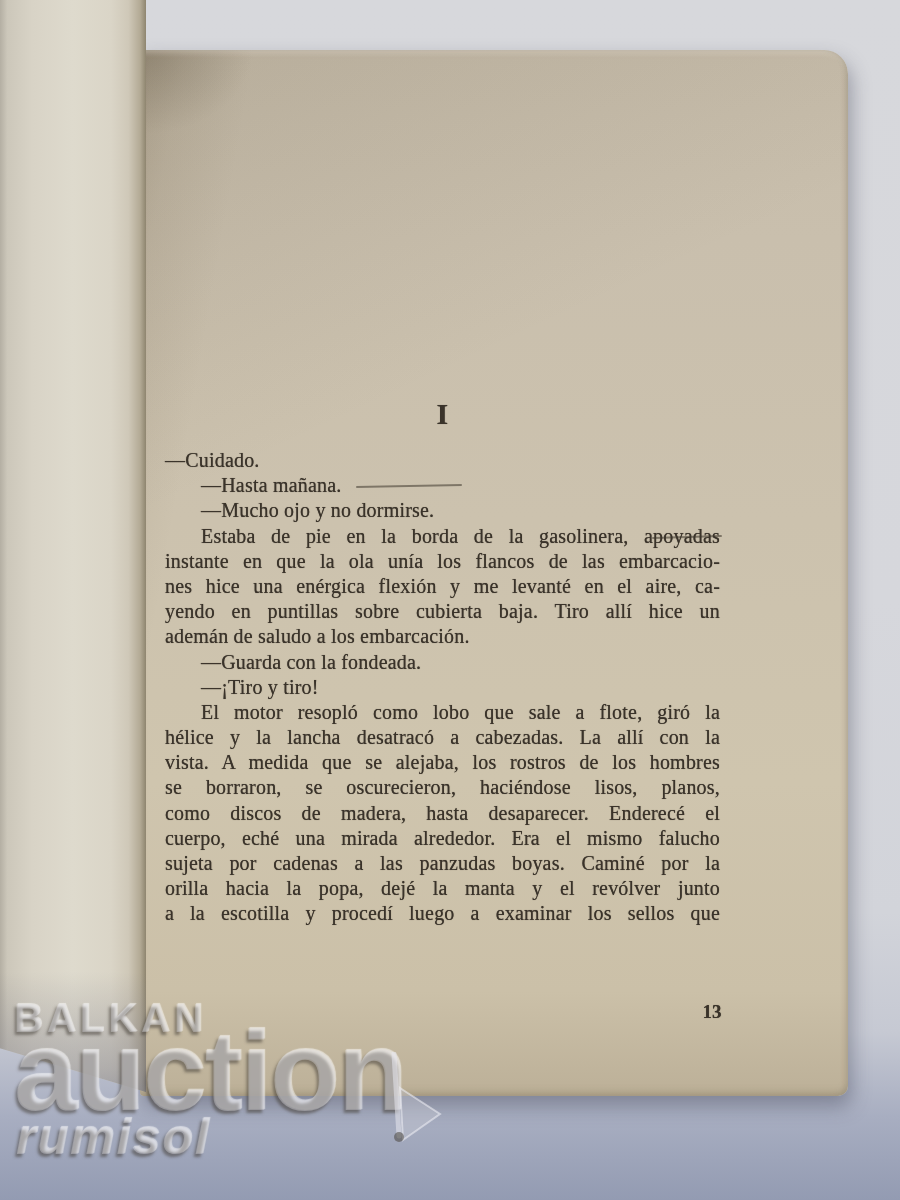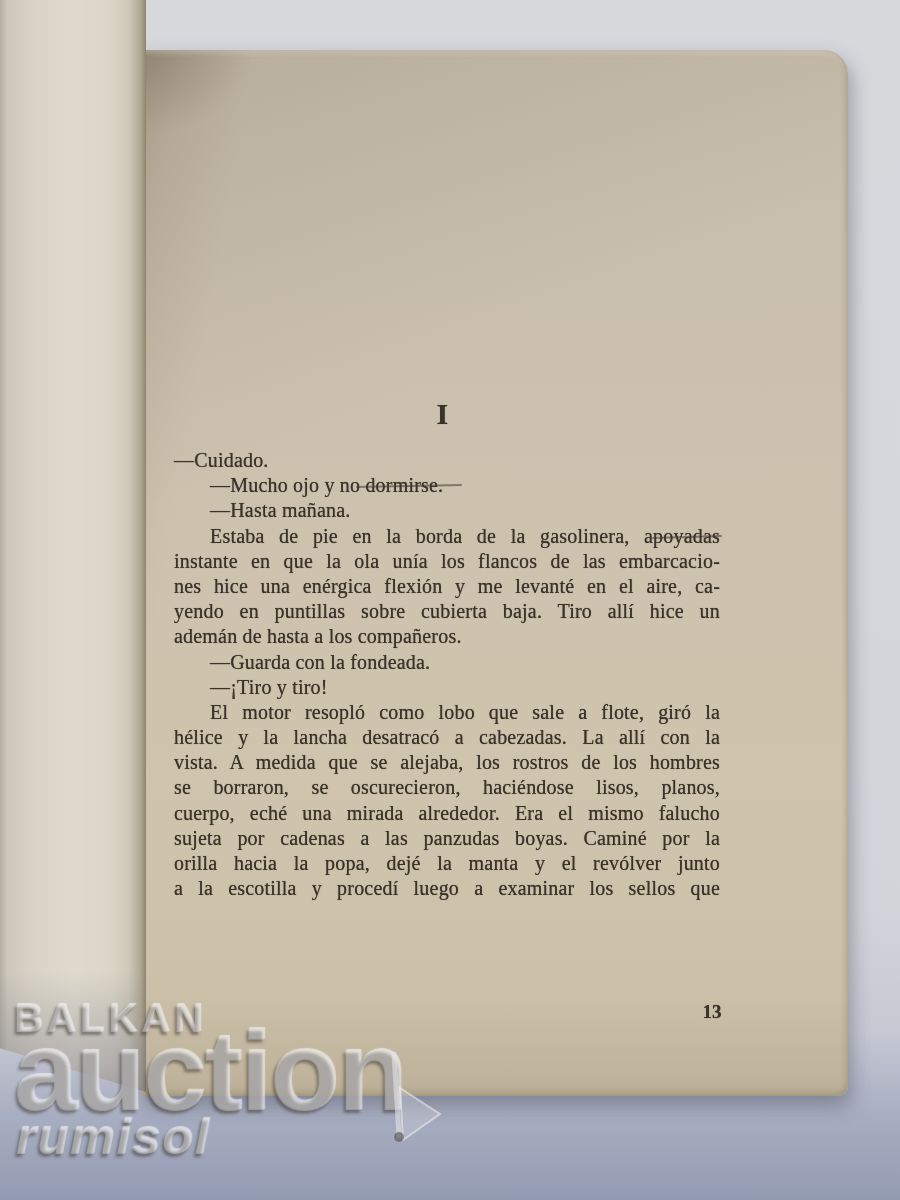--- a/index.html
+++ b/index.html
@@ -36,21 +36,21 @@
   .text-block{
     position:absolute;left:25px;top:398px;width:555px;
     color:#3a332a;font-size:20px;letter-spacing:0.2px;
     text-shadow:0 0 0.7px rgba(58,51,42,0.85);
     filter:blur(0.25px);
   }
   .chapter{
     position:absolute;left:0;top:-50px;width:100%;height:32px;
     text-align:center;font-weight:bold;font-size:30px;line-height:32px;
   }
-  .ln{height:25.2px;line-height:25.2px;white-space:nowrap;margin-left:9px;}
+  .ln{height:25.2px;line-height:25.2px;white-space:nowrap;}
   .ln.just{white-space:normal;text-align:justify;text-align-last:justify;}
   .ln.ind{text-indent:36px;}
   .page-number{
     position:absolute;left:550px;top:950px;width:44px;height:24px;
     font-weight:bold;font-size:19px;line-height:24px;color:#3a332a;
     text-shadow:0 0 0.7px rgba(58,51,42,0.85);filter:blur(0.25px);text-align:center;
   }
   
   .smudge{position:absolute;height:2px;background:rgba(62,54,44,0.55);border-radius:1px;}
   .smudge.s1{left:216px;top:435px;width:106px;transform:rotate(-1deg);}
@@ -69,33 +69,34 @@
 <body>
 
 <div class="scene">
 
   <div class="turned-page"></div>
 
   <div class="book-page">
     <div class="text-block">
       <div class="chapter">I</div>
       <div class="ln">—Cuidado.</div>
+      <div class="ln ind">—Hasta mañana.</div>
       <div class="ln ind">—Mucho ojo y no dormirse.</div>
-      <div class="ln ind">—Hasta mañana.</div>
       <div class="ln ind just">Estaba de pie en la borda de la gasolinera, apoyadas</div>
       <div class="ln just">instante en que la ola unía los flancos de las embarcacio-</div>
       <div class="ln just">nes hice una enérgica flexión y me levanté en el aire, ca-</div>
       <div class="ln just">yendo en puntillas sobre cubierta baja. Tiro allí hice un</div>
-      <div class="ln">ademán de hasta a los compañeros.</div>
+      <div class="ln">ademán de saludo a los embarcación.</div>
       <div class="ln ind">—Guarda con la fondeada.</div>
       <div class="ln ind">—¡Tiro y tiro!</div>
       <div class="ln ind just">El motor resopló como lobo que sale a flote, giró la</div>
       <div class="ln just">hélice y la lancha desatracó a cabezadas. La allí con la</div>
       <div class="ln just">vista. A medida que se alejaba, los rostros de los hombres</div>
       <div class="ln just">se borraron, se oscurecieron, haciéndose lisos, planos,</div>
+      <div class="ln just">como discos de madera, hasta desaparecer. Enderecé el</div>
       <div class="ln just">cuerpo, eché una mirada alrededor. Era el mismo falucho</div>
       <div class="ln just">sujeta por cadenas a las panzudas boyas. Caminé por la</div>
       <div class="ln just">orilla hacia la popa, dejé la manta y el revólver junto</div>
       <div class="ln just">a la escotilla y procedí luego a examinar los sellos que</div>
     </div>
     <div class="smudge s1"></div>
     <div class="smudge s2"></div>
     <div class="page-number">13</div>
   </div>
 

